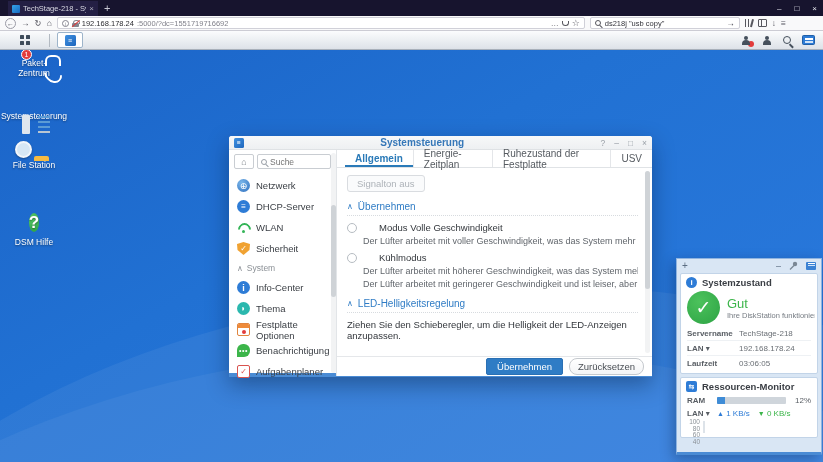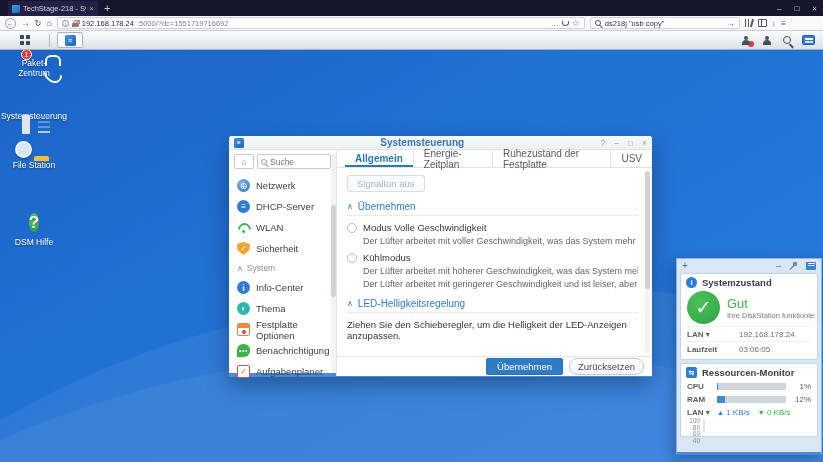--- a/index.html
+++ b/index.html
@@ -133,21 +133,21 @@
   .cp-tabs { height:18px; display:flex; align-items:stretch; border-bottom:1px solid #e0e3e6; padding-left:8px; font-size:10px; color:#565b61; }
   .cp-tab { display:flex; align-items:center; padding:0 10px; }
   .cp-tab + .cp-tab { border-left:1px solid #e4e6e9; }
   .cp-tab.active { color:#2a7ab8; font-weight:bold; box-shadow:inset 0 -2px 0 #2a7ab8; }
   .cp-content { flex:1; padding:5px 14px 0 10px; position:relative; overflow:hidden; }
   .beep-btn { display:inline-block; padding:2px 9px; border:1px solid #d9dce0; border-radius:3px;
               background:#fafbfc; color:#aeb3b9; font-size:9.5px; }
   .section-h { margin-top:9px; display:flex; align-items:center; gap:5px; color:#2f7cc5; font-size:10px;
                padding-bottom:3px; border-bottom:1px dotted #d7dbdf; }
   .caret { font-size:8px; }
-  .radio-row { margin-top:6px; display:flex; align-items:center; gap:6px; font-size:9.5px; color:#33373c; }
+  .radio-row { margin-top:6px; display:flex; align-items:center; gap:22px; font-size:9.5px; color:#33373c; }
   .radio { width:10px; height:10px; border:1px solid #b6bcc2; border-radius:50%; background:#fff; position:relative; flex:none; }
   .radio.on { border-color:#2f7cc5; }
   .radio.on::after { content:""; position:absolute; inset:2px; background:#2f7cc5; border-radius:50%; }
   .radio-desc { margin:3px 0 0 16px; font-size:9px; color:#61666c; white-space:nowrap; overflow:hidden; }
   .led-desc { margin-top:6px; font-size:9.5px; color:#33373c; }
   .content-scroll { position:absolute; right:2px; top:3px; bottom:3px; width:5px; background:#f2f3f4; border-radius:3px; }
   .content-thumb { position:absolute; right:0; top:0; width:5px; height:118px; background:#cfd3d7; border-radius:3px; }
   .cp-footer { height:20px; border-top:1px solid #e5e7ea; display:flex; align-items:center; justify-content:flex-end;
                gap:6px; padding:0 8px; background:#fff; }
   .btn-primary { background:#2f7cc5; color:#fff; border:1px solid #2a70b4; padding:2px 10px; border-radius:2px; font-size:9.5px; }
@@ -434,42 +434,39 @@
         <span>Systemzustand</span>
       </div>
       <div class="health-body">
         <span class="check-circle">✓</span>
         <span class="health-col">
           <div class="status-txt">Gut</div>
           <div class="status-desc">Ihre DiskStation funktioniert ei...</div>
         </span>
       </div>
       <div class="h-rows">
+        <div class="h-row" style="border-top:none;">
+          <span class="h-label">Servername</span>
+          <span class="h-val">TechStage-218</span>
+        </div>
         <div class="h-row">
           <span class="h-label">LAN ▾</span>
           <span class="h-val">192.168.178.24</span>
         </div>
         <div class="h-row">
           <span class="h-label">Laufzeit</span>
           <span class="h-val">03:06:05</span>
         </div>
       </div>
     </div>
 
     <div class="widget">
       <div class="w-title">
         <span class="w-ic sq">⇆</span>
         <span>Ressourcen-Monitor</span>
-      </div>
-      <div class="m-row">
-        <span class="m-label">CPU</span>
-        <span class="bar">
-            <span class="bar-fill" style="width: 1%;"></span>
-          </span>
-        <span class="m-val">1%</span>
       </div>
       <div class="m-row">
         <span class="m-label">RAM</span>
         <span class="bar">
             <span class="bar-fill" style="width: 12%;"></span>
           </span>
         <span class="m-val">12%</span>
       </div>
       <div class="m-row">
         <span class="m-label">LAN ▾</span>

